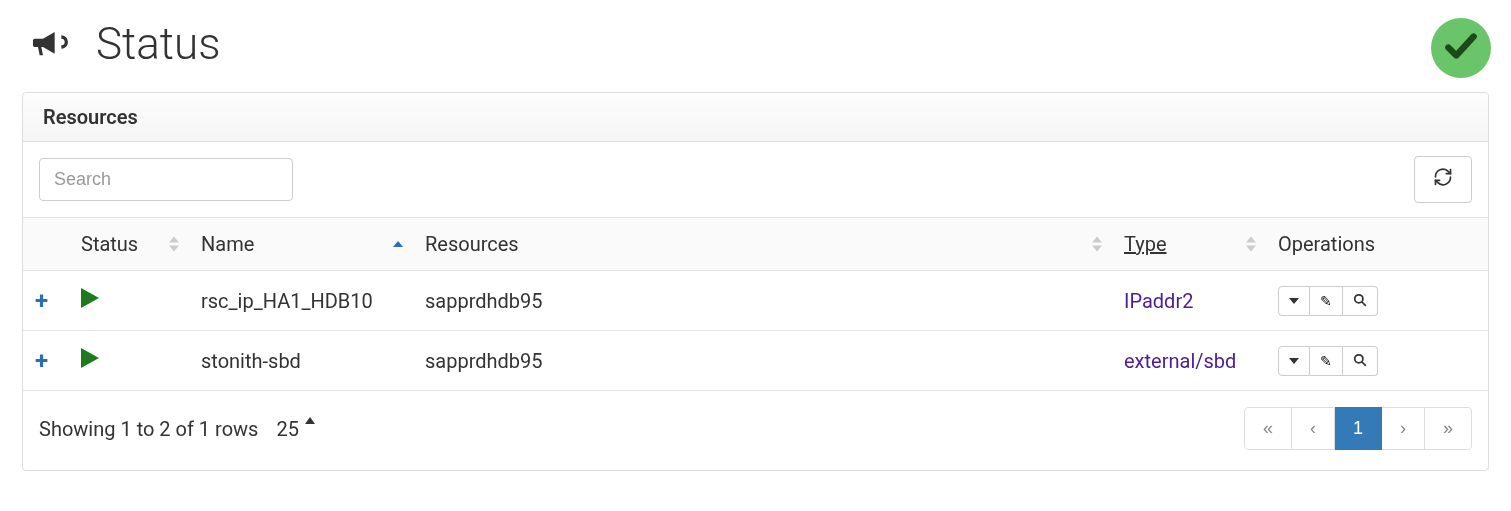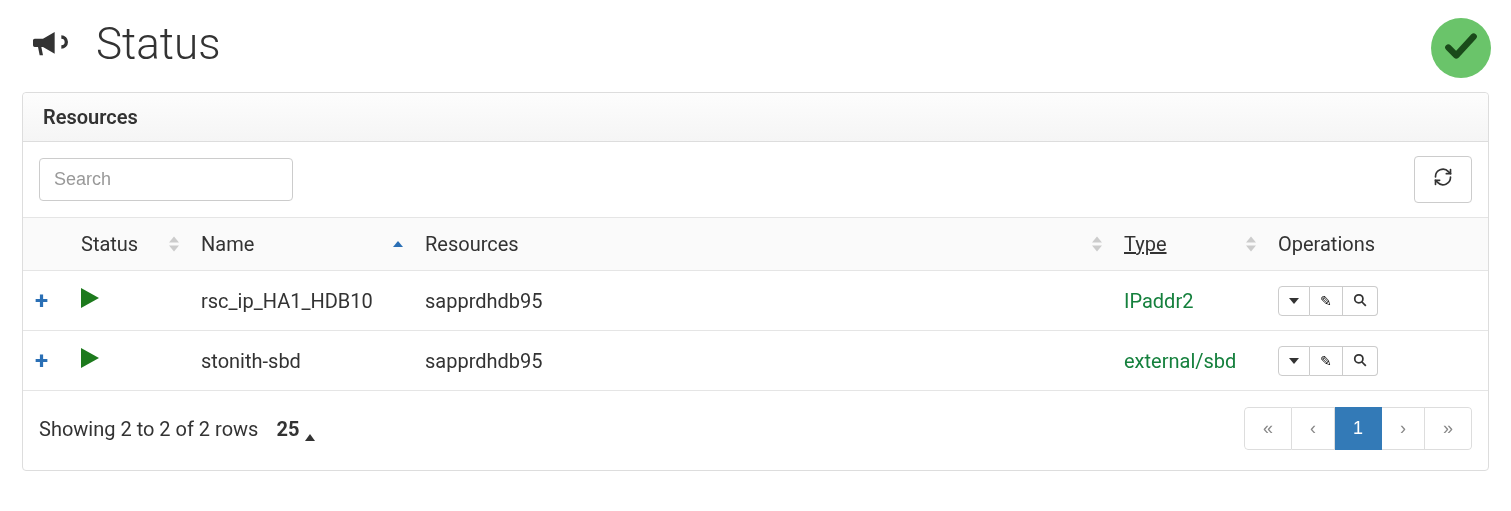--- a/index.html
+++ b/index.html
@@ -133,21 +133,21 @@
     cursor:pointer;
     text-align:center;
   }
   .play-icon {
     width:0;height:0;
     border-top:10px solid transparent;
     border-bottom:10px solid transparent;
     border-left:18px solid #1d7a1d;
     display:inline-block;
   }
-  a.link { color:#15803d; text-decoration:none; }
+  a.link { color:#4c1d95; text-decoration:none; }
 
   .btn-group {
     display:inline-flex;
   }
   .btn-group .mini {
     border:1px solid #ccc;
     background:#fff;
     padding:5px 10px;
     font-size:15px;
     cursor:pointer;
@@ -162,24 +162,23 @@
 
   .footer {
     display:flex;
     align-items:center;
     padding:16px 16px 20px 16px;
     font-size:20px;
     color:#333;
   }
   .page-size {
     display:inline-flex;
-    align-items:flex-end;
+    align-items:flex-start;
     margin:0 18px;
     cursor:pointer;
-    font-weight:bold;
   }
   .page-size .caret-up {
     width:0;height:0;
     border-left:5px solid transparent;
     border-right:5px solid transparent;
     border-bottom:7px solid #333;
     margin-left:6px;
   }
   .pagination {
     display:inline-flex;
@@ -331,21 +330,21 @@
                     <line x1="15" y1="15" x2="22" y2="22"></line>
                   </svg></span>
               </button>
           </div>
         </td>
       </tr>
     </tbody>
   </table>
 
   <div class="footer">
-    <span>Showing 2 to 2 of 2 rows</span>
+    <span>Showing 1 to 2 of 1 rows</span>
     <span class="page-size">
       <span>25</span>
       <span class="caret-up"></span>
     </span>
     <div class="spacer"></div>
     <div class="pagination">
       <button class="pg">«</button>
       <button class="pg">‹</button>
       <button class="pg active">1</button>
       <button class="pg">›</button>

